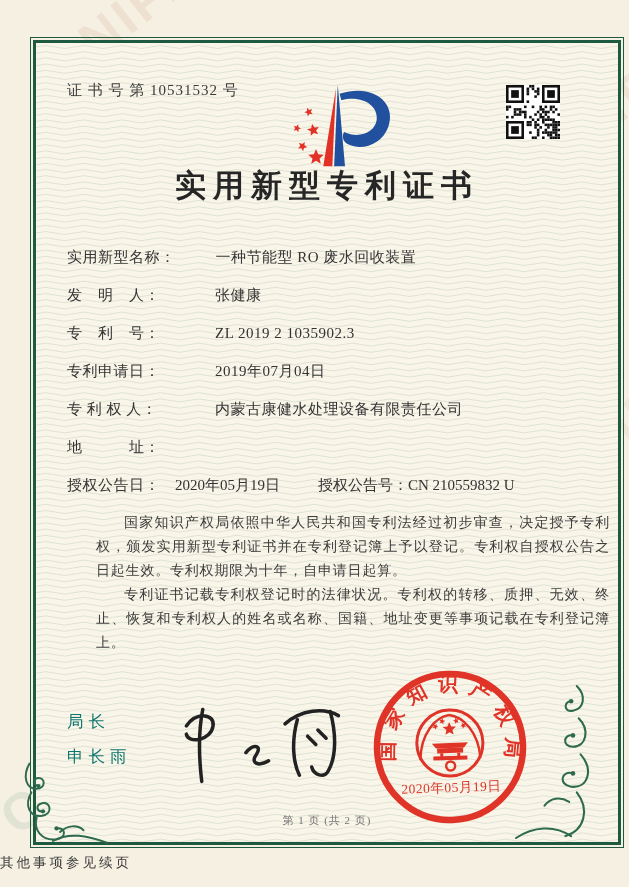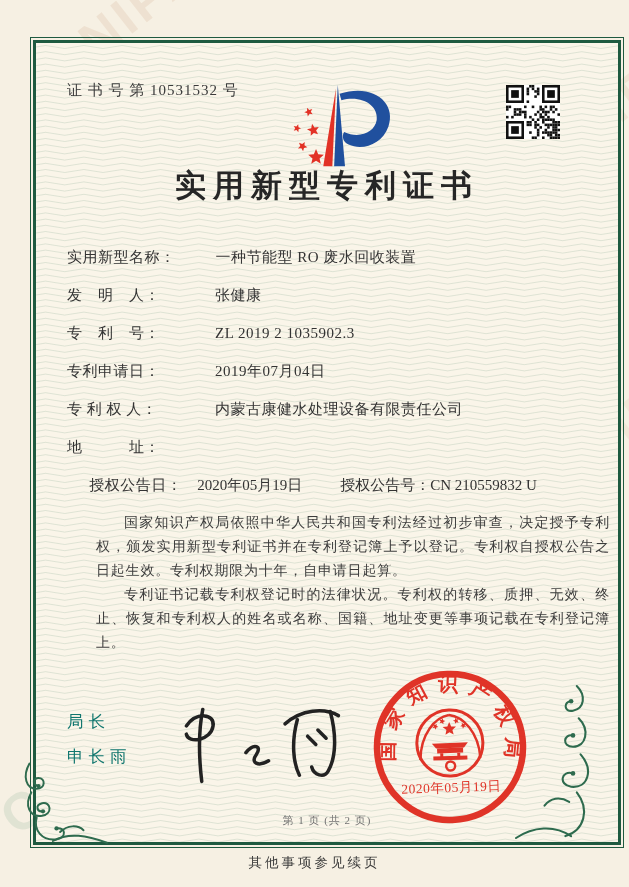--- a/index.html
+++ b/index.html
@@ -28,40 +28,40 @@
   .cert-no{position:absolute;left:31px;top:38px;font-size:15px;color:#3b3b3b;letter-spacing:1px;}
   .logo{position:absolute;left:248px;top:40px;width:122px;height:86px;}
   .qr{position:absolute;left:470px;top:42px;width:54px;height:54px;}
   .title{position:absolute;left:0;top:122px;width:100%;text-align:center;
          font-size:31px;font-weight:700;color:#262626;letter-spacing:7px;}
   
   .fields{position:absolute;left:31px;top:203px;width:492px;font-size:15px;color:#333;}
   .frow{display:flex;margin-bottom:16px;line-height:22px;gap:40px;}
   .flabel{flex:0 0 108px;letter-spacing:0.5px;white-space:nowrap;}
   .fvalue{flex:1;letter-spacing:0.5px;}
-  .grant-row{display:flex;line-height:22px;margin-top:2px;justify-content:center;}
+  .grant-row{display:flex;line-height:22px;margin-top:2px;}
   .grant-row .pair2{margin-left:38px;}
   
   .paras{position:absolute;left:27px;top:468px;width:514px;
          font-size:14px;color:#3c3c3c;line-height:24px;letter-spacing:0.8px;text-align:justify;margin-left:33px;}
   .paras p{margin:0;text-indent:2em;}
   
   .sig-block{position:absolute;left:31px;top:668px;font-size:16.5px;color:#0f766e;letter-spacing:5px;}
   .sig-block .line{margin-bottom:13px;}
   .sig-svg{position:absolute;left:138px;top:655px;width:185px;height:100px;}
   
   .seal{position:absolute;left:330px;top:620px;width:168px;height:168px;
         transform:rotate(-2deg);opacity:0.95;}
   
   .orn-bl{position:absolute;left:18px;top:760px;width:95px;height:90px;z-index:3;}
   .orn-br{position:absolute;left:497px;top:676px;width:95px;height:172px;z-index:3;transform:scaleX(-1);}
   
   .page-num{position:absolute;left:0;top:770px;width:100%;text-align:center;
             font-size:11px;color:#737373;letter-spacing:1px;}
-  .footer-note{position:absolute;left:0;top:854px;width:100%;text-align:center;
+  .footer-note{position:absolute;left:0;top:854px;width:100%;text-align:left;
                font-size:13.5px;color:#3b3b3b;letter-spacing:3px;z-index:2;}
 </style>
 </head>
 <body>
 
 <span class="wm wm1">CNIPA</span>
 <span class="wm wm2">CNIPA</span>
 <span class="wm wm3">CNIPA</span>
 <span class="wm wm4">CNIPA</span>
 <span class="wm wm5">CNIPA</span>

